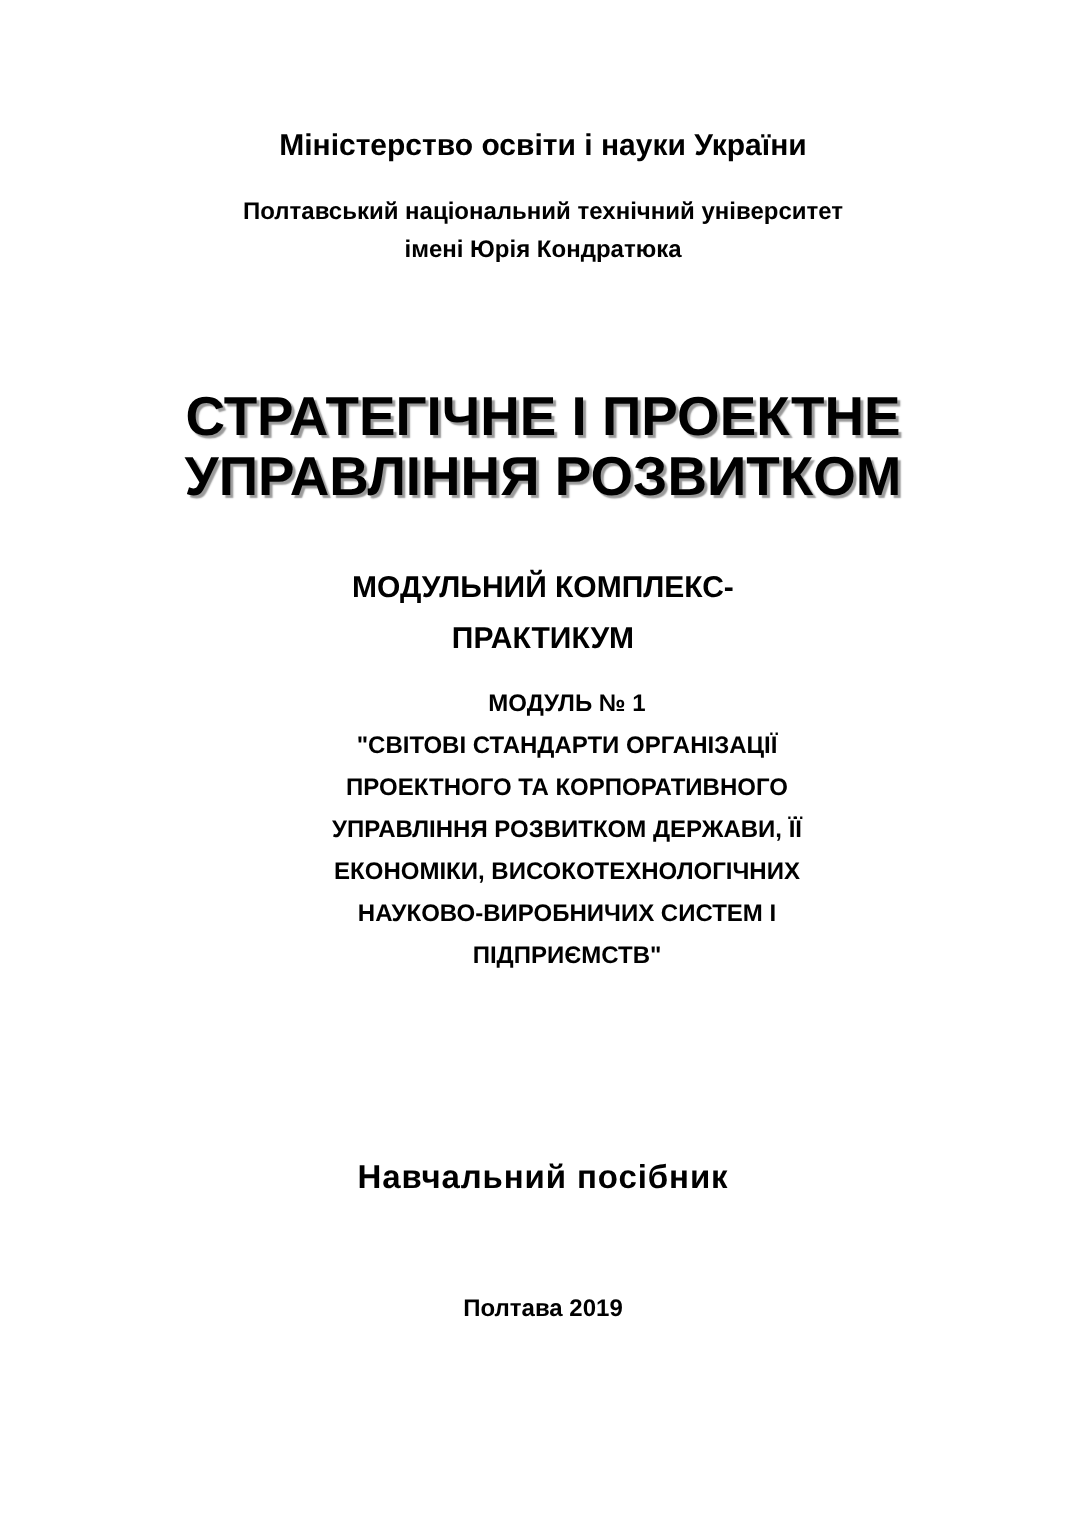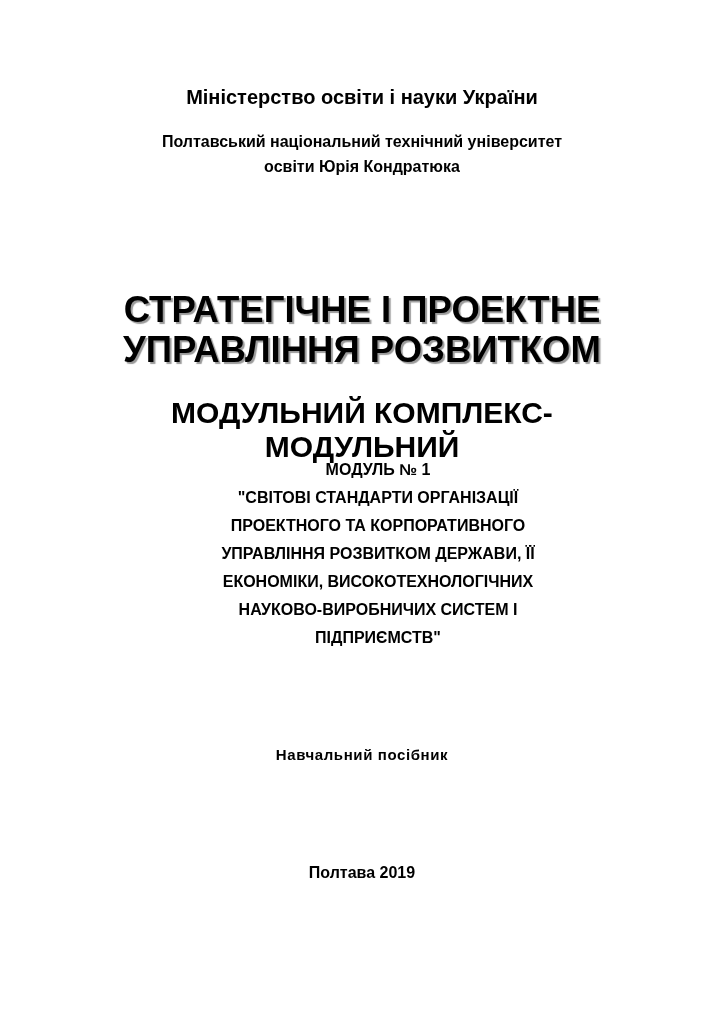--- a/index.html
+++ b/index.html
@@ -38,36 +38,35 @@
     .university {
       top: 129px;
       font-size: 16px;
       line-height: 25px;
     }
     .title {
       top: 258px;
       font-size: 36.5px;
       line-height: 40px;
       text-shadow: 2px 2px 1px #9a9a9a;
-      margin-top: 32px;
     }
     .subtitle {
-      top: 396px;
-      font-size: 30px;
+      top: 375px;
+      font-size: 20px;
       line-height: 34px;
     }
     .module {
       top: 456px;
       font-size: 16px;
       line-height: 28px;
       margin-left: 16px;
     }
     .guide {
-      top: 741px;
-      font-size: 15px;
+      top: 771px;
+      font-size: 22px;
       line-height: 28px;
       letter-spacing: 0.6px;
     }
     .city-year {
       top: 860px;
       font-size: 16px;
       line-height: 26px;
     }
     .block-line { display: block; }
   </style>
@@ -75,31 +74,31 @@
 <body>
 
 <div class="page">
 
   <div class="line ministry">
     <span class="block-line">Міністерство освіти і науки України</span>
   </div>
 
   <div class="line university">
     <span class="block-line">Полтавський національний технічний університет</span>
-    <span class="block-line">освіти Юрія Кондратюка</span>
+    <span class="block-line">імені Юрія Кондратюка</span>
   </div>
 
   <div class="line title">
     <span class="block-line">СТРАТЕГІЧНЕ І ПРОЕКТНЕ</span>
     <span class="block-line">УПРАВЛІННЯ РОЗВИТКОМ</span>
   </div>
 
   <div class="line subtitle">
     <span class="block-line">МОДУЛЬНИЙ КОМПЛЕКС-</span>
-    <span class="block-line">МОДУЛЬНИЙ</span>
+    <span class="block-line">ПРАКТИКУМ</span>
   </div>
 
   <div class="line module">
     <span class="block-line">МОДУЛЬ № 1</span>
     <span class="block-line">"СВІТОВІ СТАНДАРТИ ОРГАНІЗАЦІЇ</span>
     <span class="block-line">ПРОЕКТНОГО ТА КОРПОРАТИВНОГО</span>
     <span class="block-line">УПРАВЛІННЯ РОЗВИТКОМ ДЕРЖАВИ, ЇЇ</span>
     <span class="block-line">ЕКОНОМІКИ, ВИСОКОТЕХНОЛОГІЧНИХ</span>
     <span class="block-line">НАУКОВО-ВИРОБНИЧИХ СИСТЕМ І</span>
     <span class="block-line">ПІДПРИЄМСТВ"</span>

